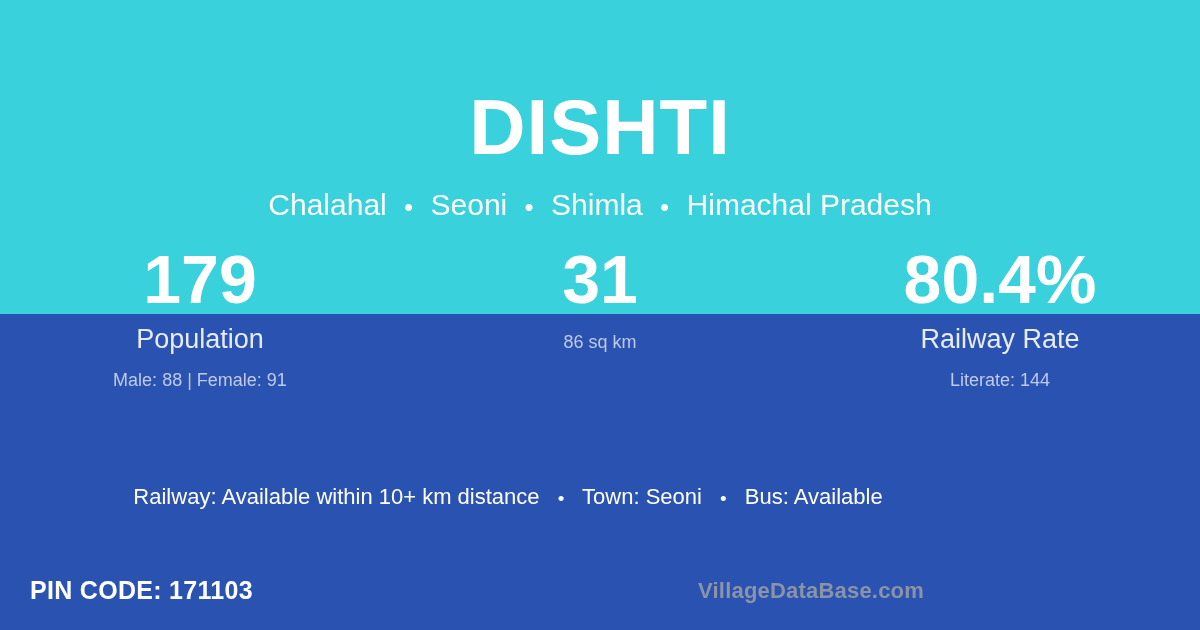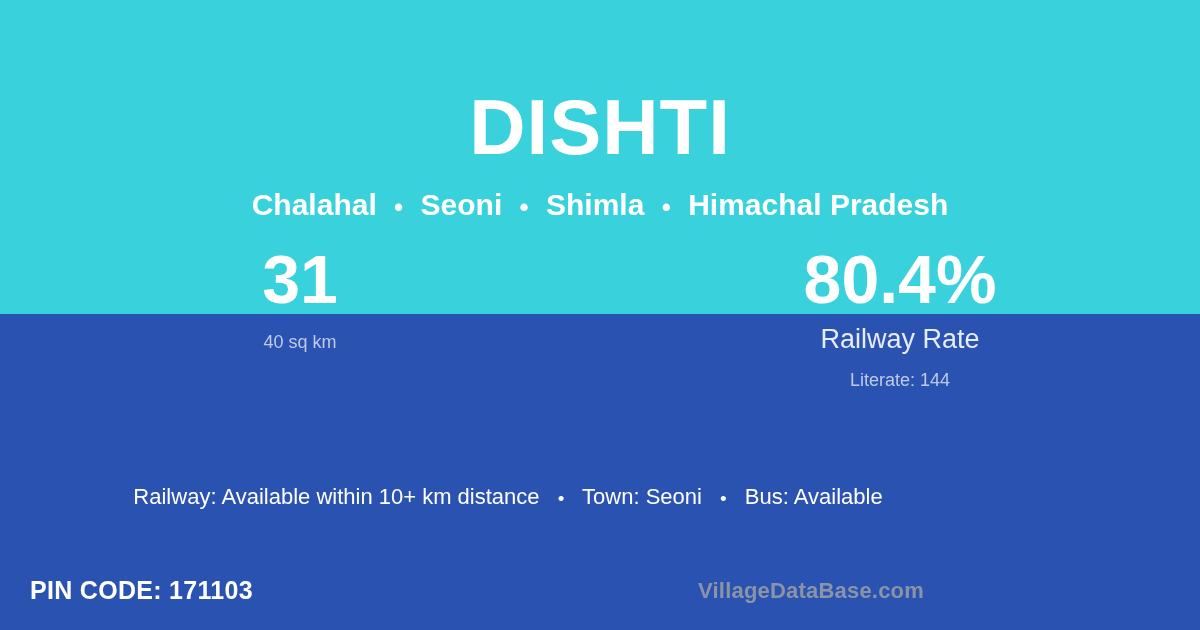--- a/index.html
+++ b/index.html
@@ -54,21 +54,21 @@
     font-size: 78px;
     font-weight: 700;
     color: #ffffff;
     letter-spacing: 1px;
     line-height: 1;
     padding-top: 88px;
   }
 
   #breadcrumb {
     font-size: 30px;
-    font-weight: 700;
+    font-weight: 400;
     color: #ffffff;
     line-height: 1;
     padding-top: 24px;
     white-space: nowrap;
   }
 
   #breadcrumb .sep {
     display: inline-block;
     padding: 0 9px;
     vertical-align: middle;
@@ -186,24 +186,29 @@
       <span>Seoni</span>
       <span class="sep">•</span>
       <span>Shimla</span>
       <span class="sep">•</span>
       <span>Himachal Pradesh</span>
     </div>
   </div>
 
   <div id="stats-row">
 
+    <div class="stat-cell">
+      <div class="stat-value">179</div>
+      <div class="stat-label">Population</div>
+      <div class="stat-sub">Male: 88 | Female: 91</div>
+    </div>
 
     <div class="stat-cell">
       <div class="stat-value">31</div>
-      <div class="stat-sub">40 sq km</div>
+      <div class="stat-sub">86 sq km</div>
     </div>
 
     <div class="stat-cell">
       <div class="stat-value">80.4%</div>
       <div class="stat-label">Railway Rate</div>
       <div class="stat-sub">Literate: 144</div>
     </div>
 
   </div>
 

